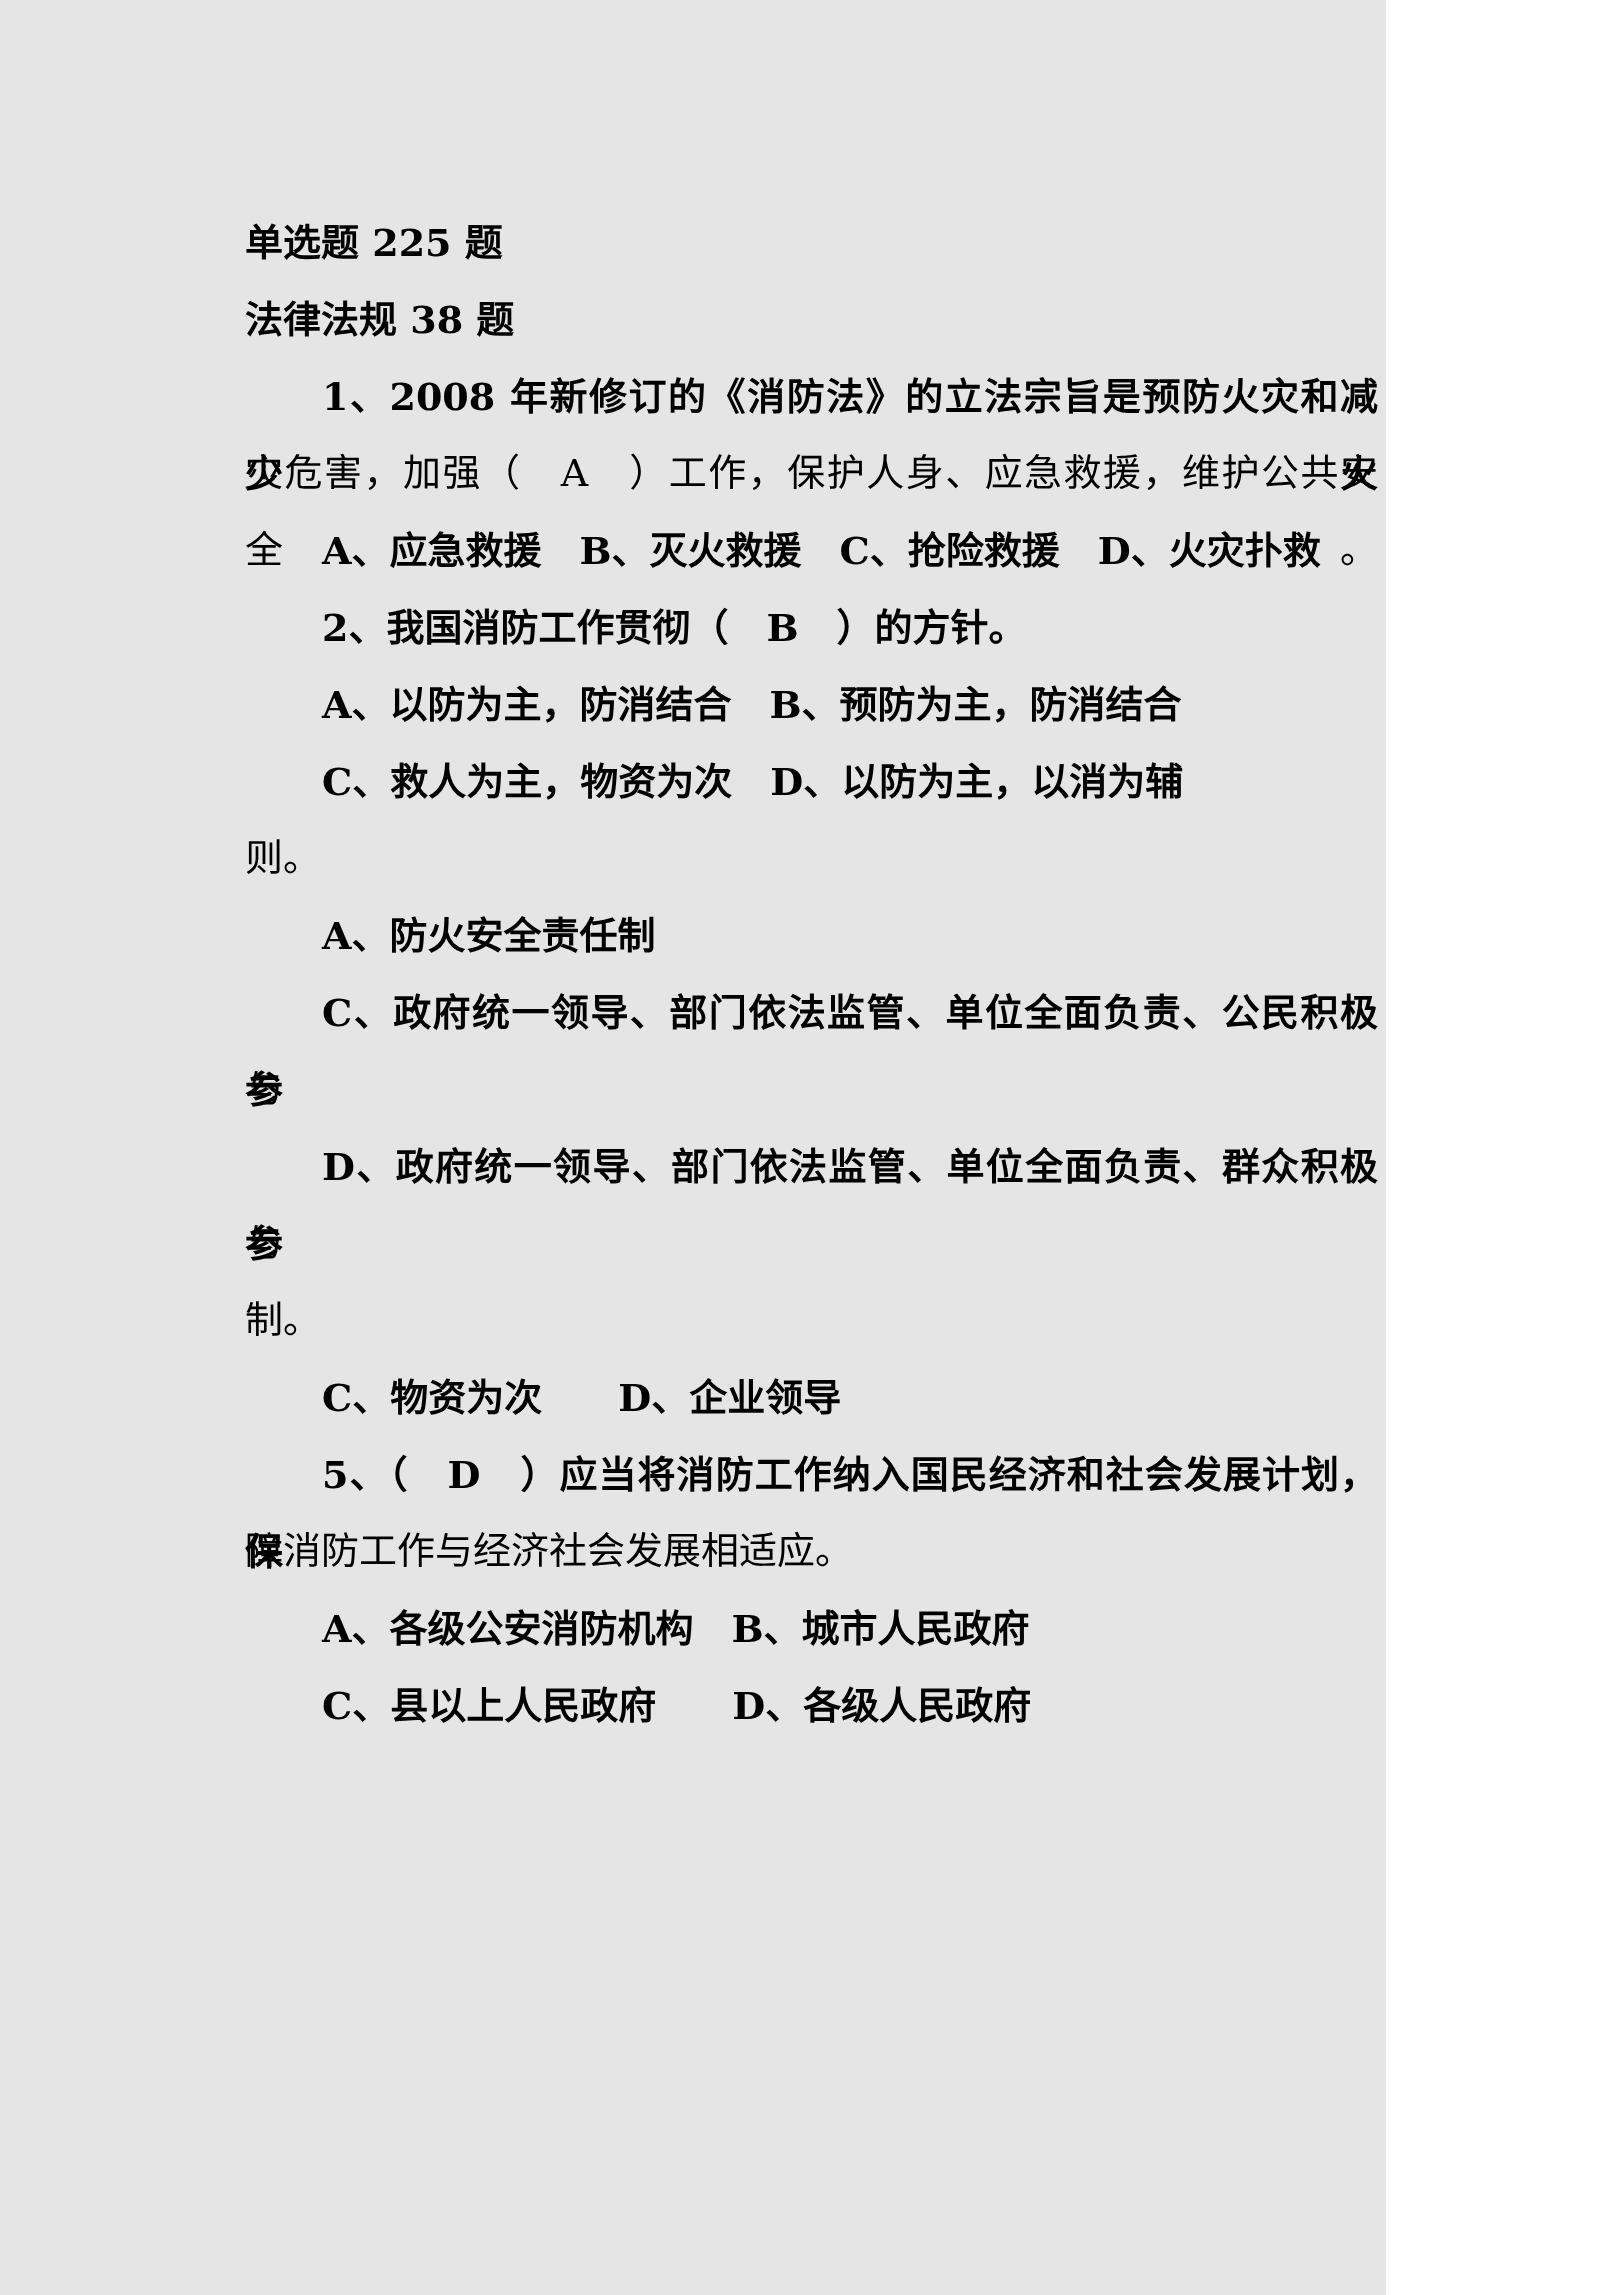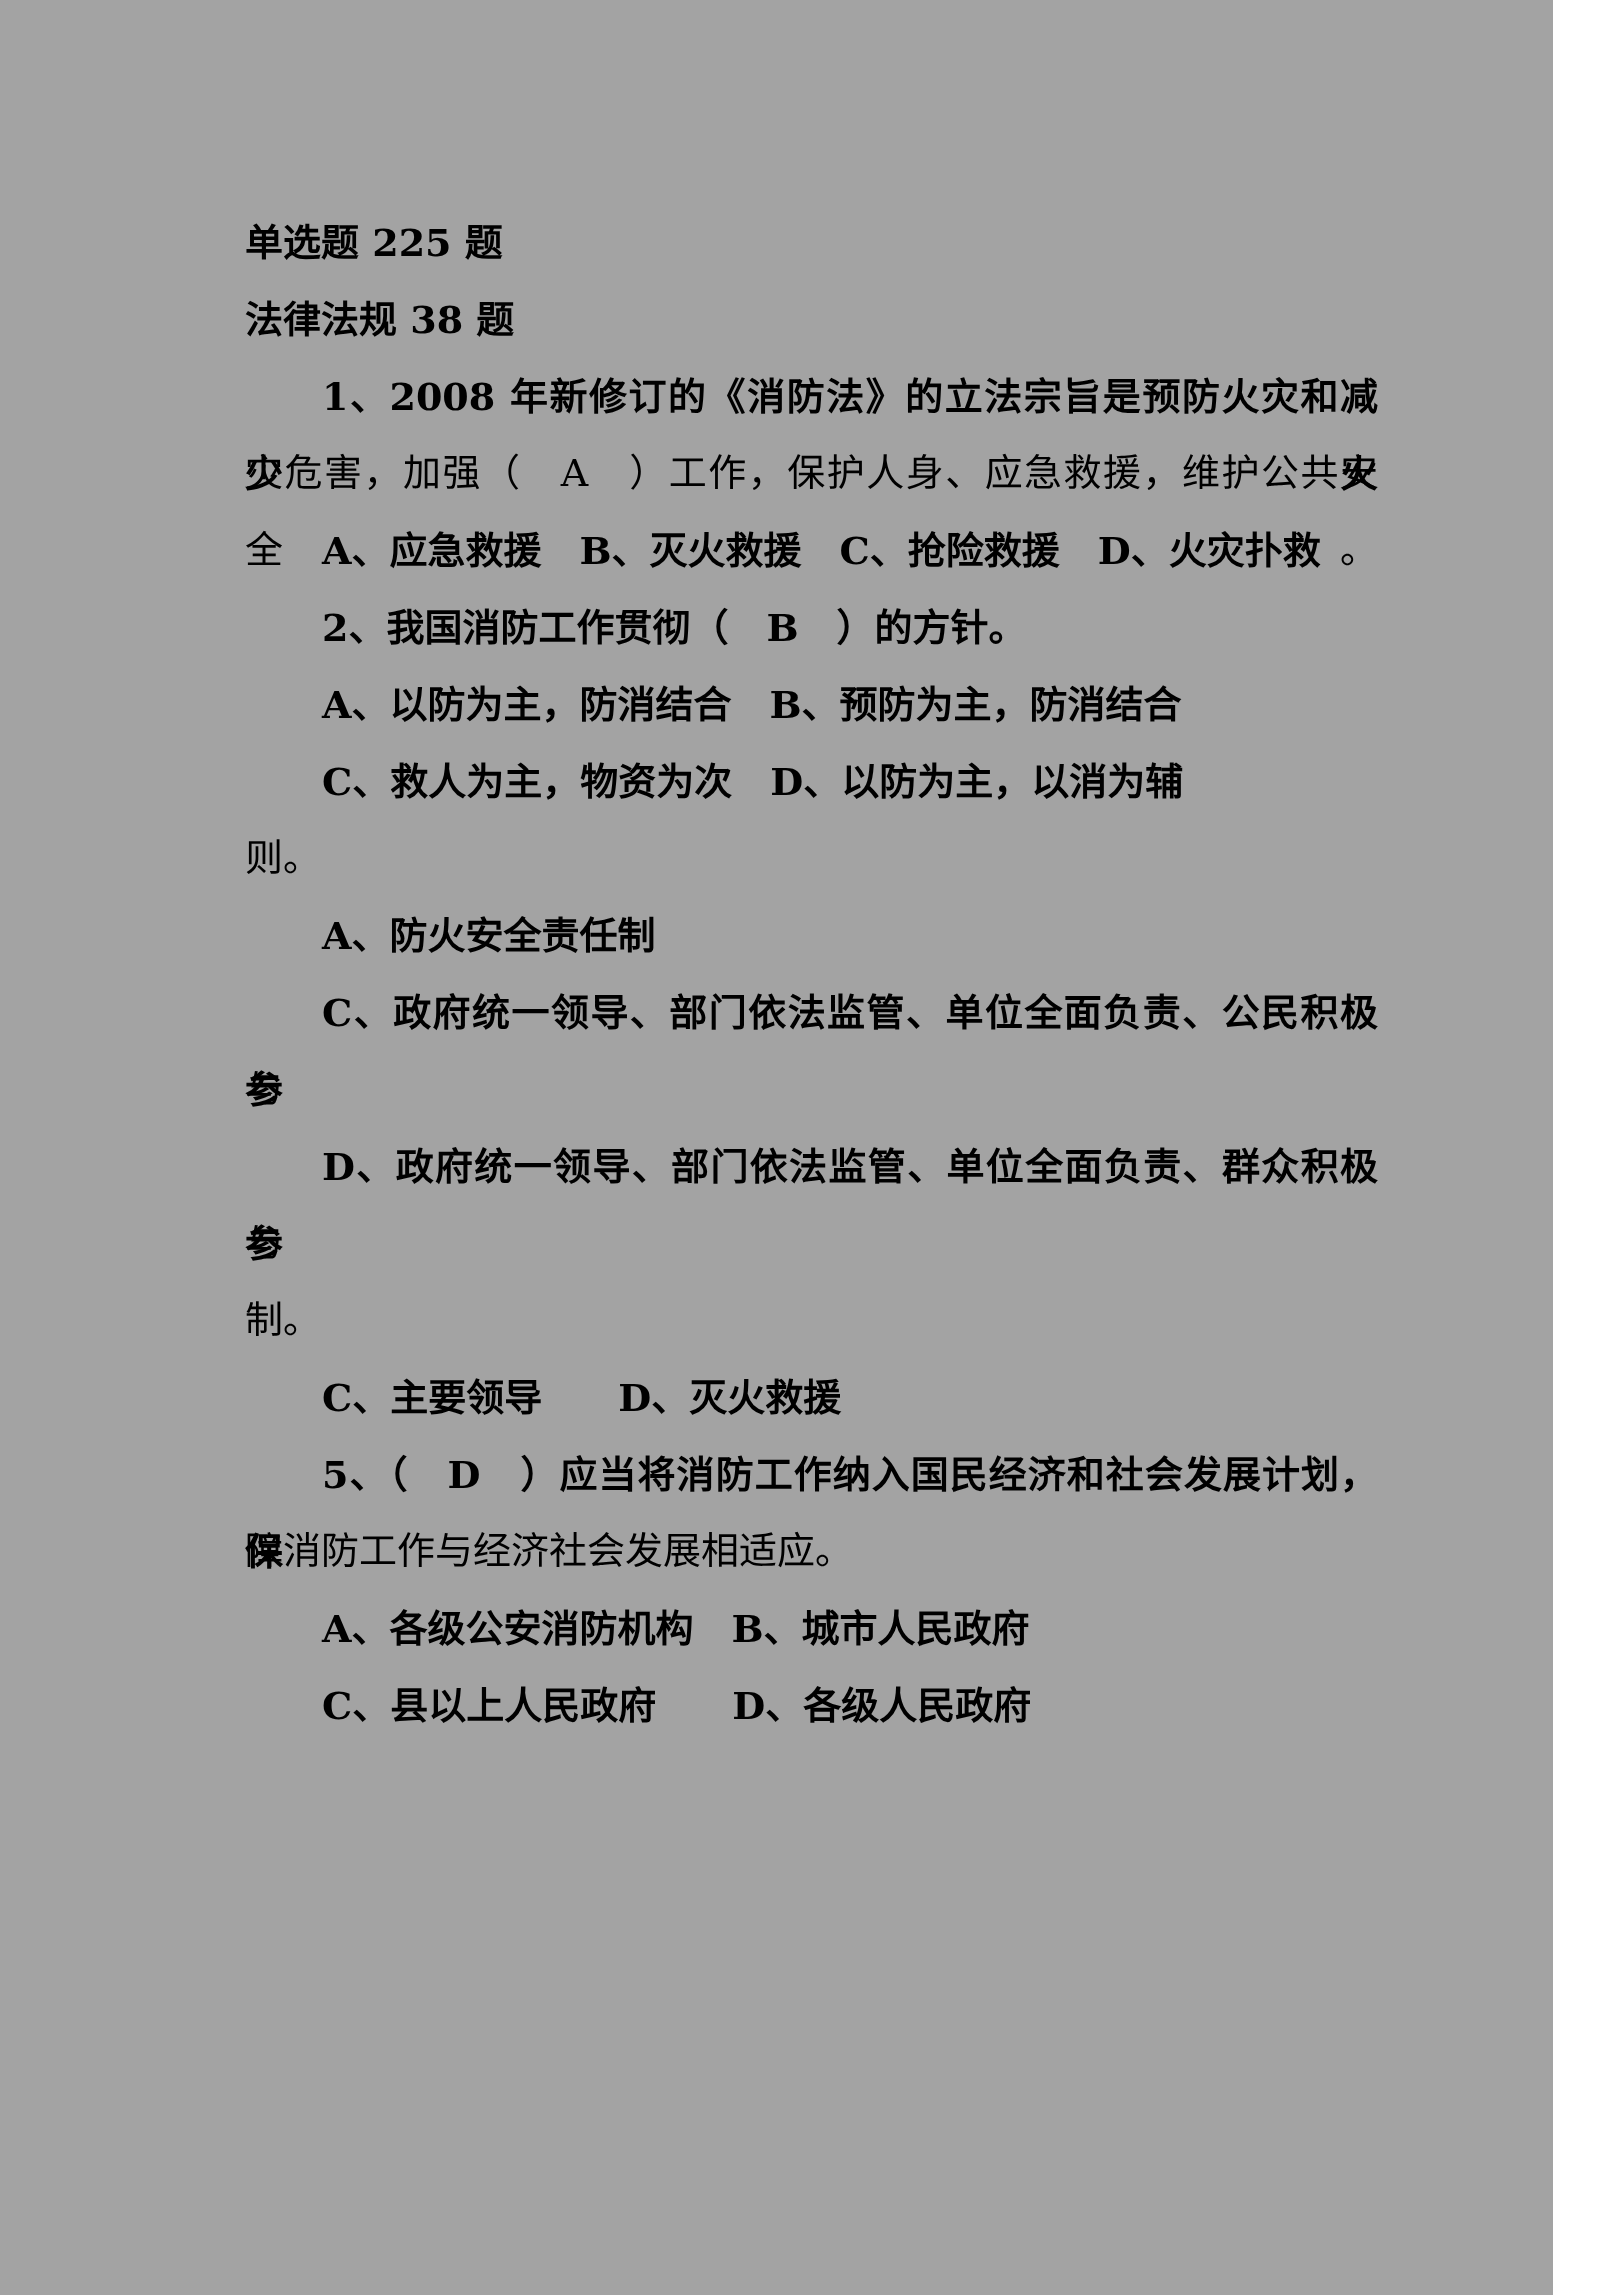--- a/index.html
+++ b/index.html
@@ -1,20 +1,20 @@
 <!DOCTYPE html>
 <html lang="zh-CN" style="font-size:10.5px"><head>
 <meta charset="utf-8">
 <style>
   html, body { margin: 0; padding: 0; }
   .page {
     position: relative;
-    width: 1553px;
+    width: 1386px;
     height: 2295px;
-    background: #a3a3a3;
+    background: #e5e5e5;
     color: #000000;
     font-family: "DejaVu Serif", "Liberation Serif", serif;
     overflow: hidden;
   }
   .content {
     position: absolute;
     left: 245px;
     top: 204px;
     width: 1133px;
   }
@@ -46,20 +46,20 @@
     <div class="line indent">2、我国消防工作贯彻（　B　）的方针。</div>
     <div class="line indent">A、以防为主，防消结合　B、预防为主，防消结合</div>
     <div class="line indent">C、救人为主，物资为次　D、以防为主，以消为辅</div>
     <div class="line">则。</div>
     <div class="line indent">A、防火安全责任制</div>
     <div class="line indent fill">C、政府统一领导、部门依法监管、单位全面负责、公民积极参</div>
     <div class="line">与</div>
     <div class="line indent fill">D、政府统一领导、部门依法监管、单位全面负责、群众积极参</div>
     <div class="line">与</div>
     <div class="line">制。</div>
-    <div class="line indent">C、主要领导　　D、灭火救援</div>
+    <div class="line indent">C、物资为次　　D、企业领导</div>
     <div class="line indent fill">5、（　D　）应当将消防工作纳入国民经济和社会发展计划，保</div>
     <div class="line">障消防工作与经济社会发展相适应。</div>
     <div class="line indent">A、各级公安消防机构　B、城市人民政府</div>
     <div class="line indent">C、县以上人民政府　　D、各级人民政府</div>
   </div>
 </div>
 
 
 </body></html>

